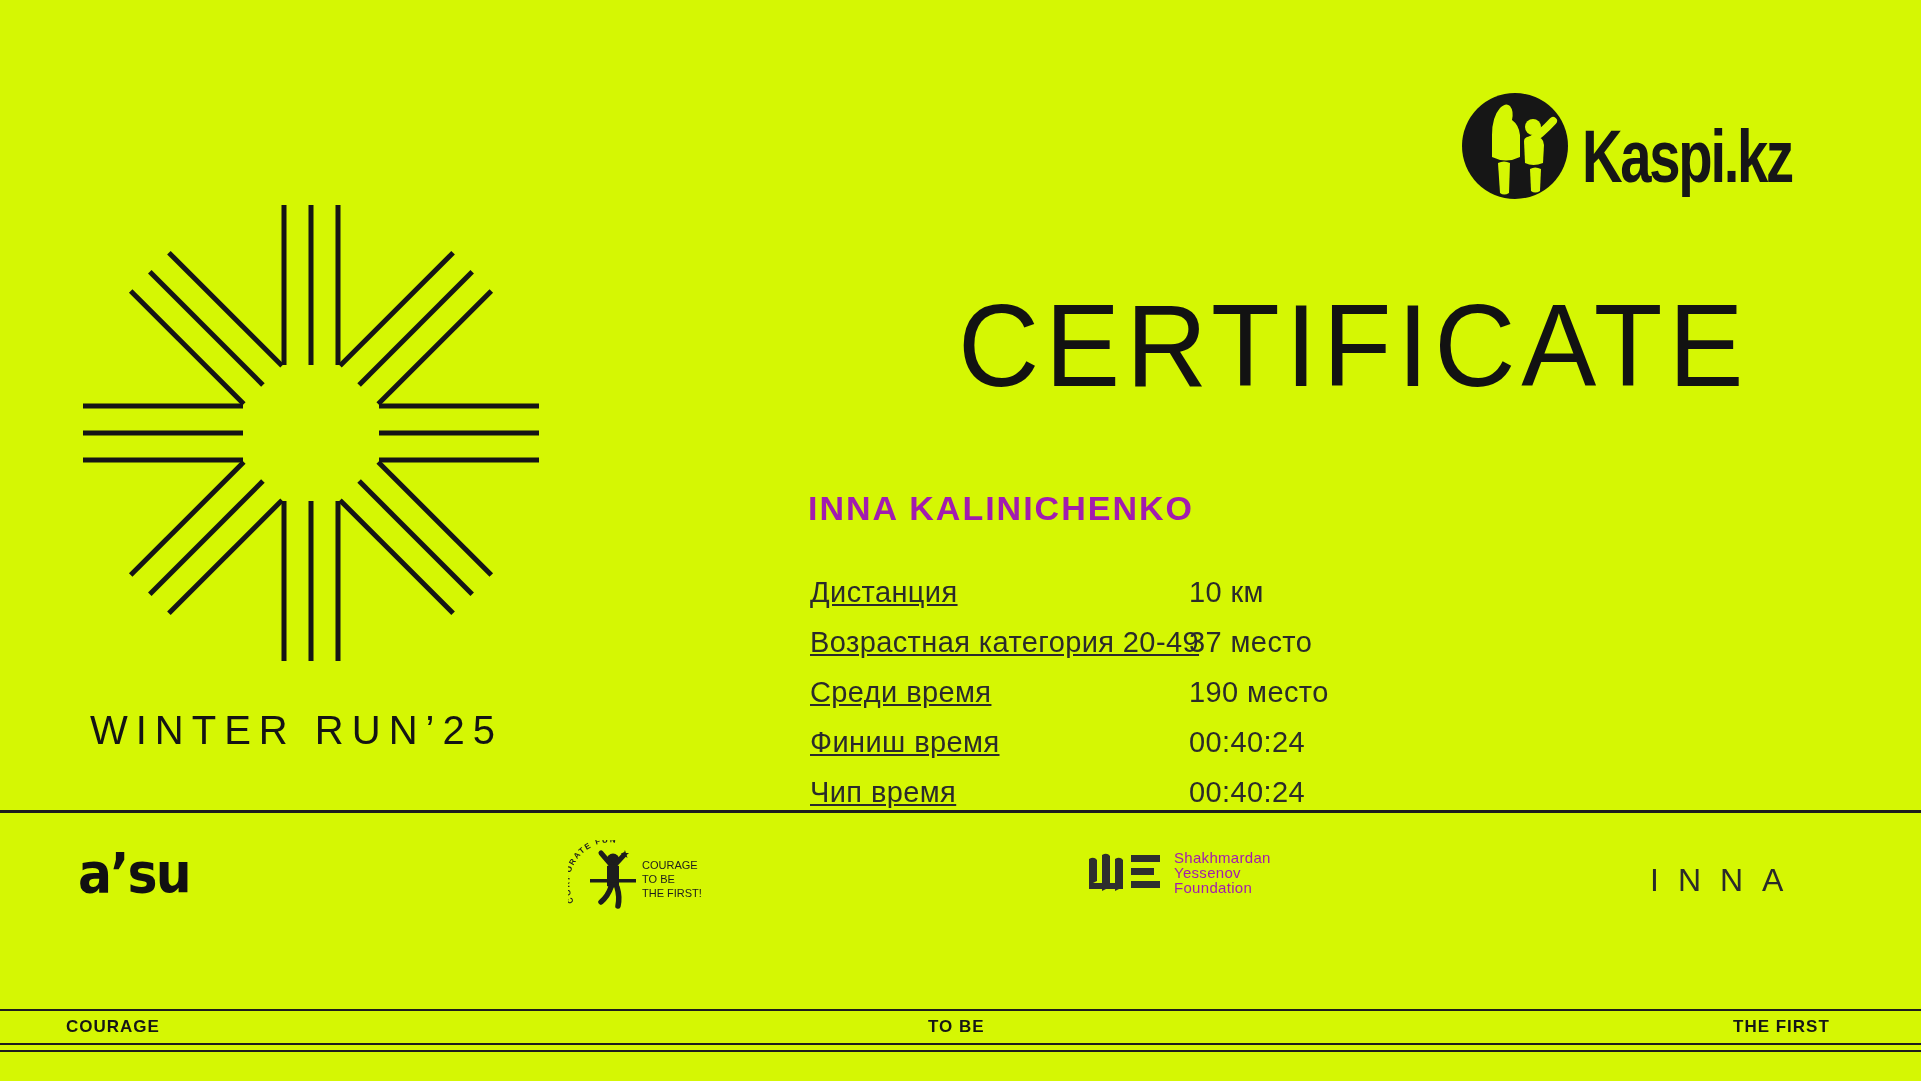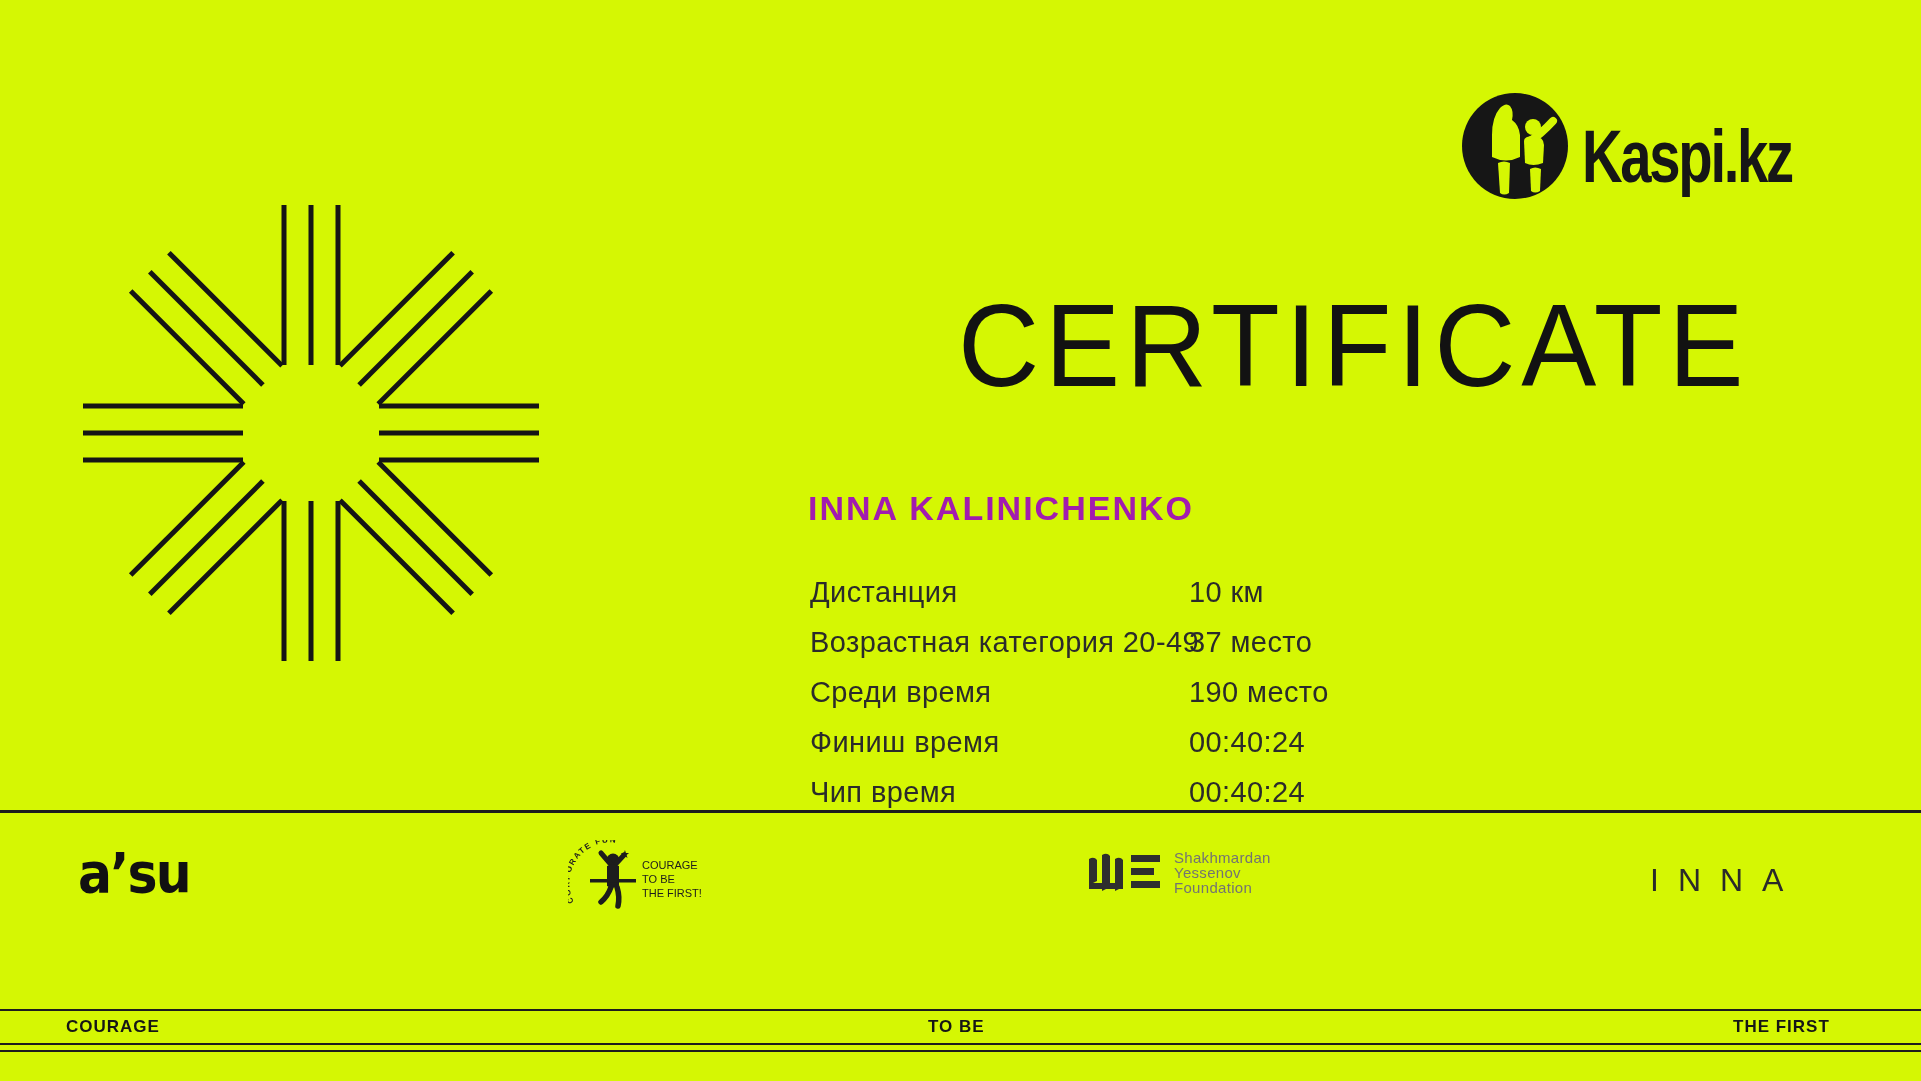--- a/index.html
+++ b/index.html
@@ -38,21 +38,21 @@
     transform:scaleX(.97);transform-origin:left center;
   }
   .recipient{
     left:808px;top:489px;
     font-size:34px;font-weight:bold;letter-spacing:2px;color:#a21caf;
     white-space:nowrap;
   }
 
   
   .results{left:810px;top:576px;width:820px;}
-  .result-row{position:relative;height:50px;font-size:29px;color:#2b2b2b;letter-spacing:.4px;}
+  .result-row{position:relative;height:50px;font-size:29px;color:#2b2b2b;letter-spacing:.4px;text-decoration:underline;}
   .result-row .val{position:absolute;left:360px;top:0;white-space:nowrap;margin-left:19px;}
   .result-row .lbl{white-space:nowrap;}
 
   
   .line{left:0;width:1921px;height:2px;background:#1d1d1d;}
   .line-main{top:810px;height:3px;}
   .line-f1{top:1009px;}
   .line-f2{top:1043px;}
   .line-f3{top:1050px;}
 
@@ -61,21 +61,21 @@
     left:78px;top:840px;
     font-family:"DejaVu Sans", sans-serif;
     font-size:56px;font-weight:bold;color:#111;
     letter-spacing:-2px;
     transform:scaleX(.9);transform-origin:left center;
   }
   .courage-logo{left:568px;top:840px;}
   .yessenov{left:1086px;top:850px;display:flex;align-items:center;}
   .yessenov-text{
     margin-left:14px;
-    font-size:15px;line-height:15px;color:#737373;letter-spacing:.3px;
+    font-size:15px;line-height:15px;color:#a21caf;letter-spacing:.3px;
   }
   .krida{
     left:1650px;top:862px;
     font-size:32px;letter-spacing:19px;color:#2a2a2a;
     white-space:nowrap;
   }
 
   
   .slogan{
     top:1017px;
@@ -142,20 +142,21 @@
 
       <line x1="196.9" y1="293.1" x2="83.8" y2="406.2"></line>
       <line x1="177.8" y1="274.0" x2="64.7" y2="387.1"></line>
       <line x1="216.0" y1="312.2" x2="102.9" y2="425.3"></line>
 
       <line x1="196.9" y1="196.9" x2="83.8" y2="83.8"></line>
       <line x1="216.0" y1="177.8" x2="102.9" y2="64.7"></line>
       <line x1="177.8" y1="216.0" x2="64.7" y2="102.9"></line>
     </g>
   </svg>
+  <div class="abs event-title">WINTER RUN’25</div>
 
   <div class="abs heading">CERTIFICATE</div>
   <div class="abs recipient">INNA KALINICHENKO</div>
 
   <div class="abs results">
     <div class="result-row">
       <span class="lbl">Дистанция</span>
       <span class="val">10 км</span>
     </div>
     <div class="result-row">

